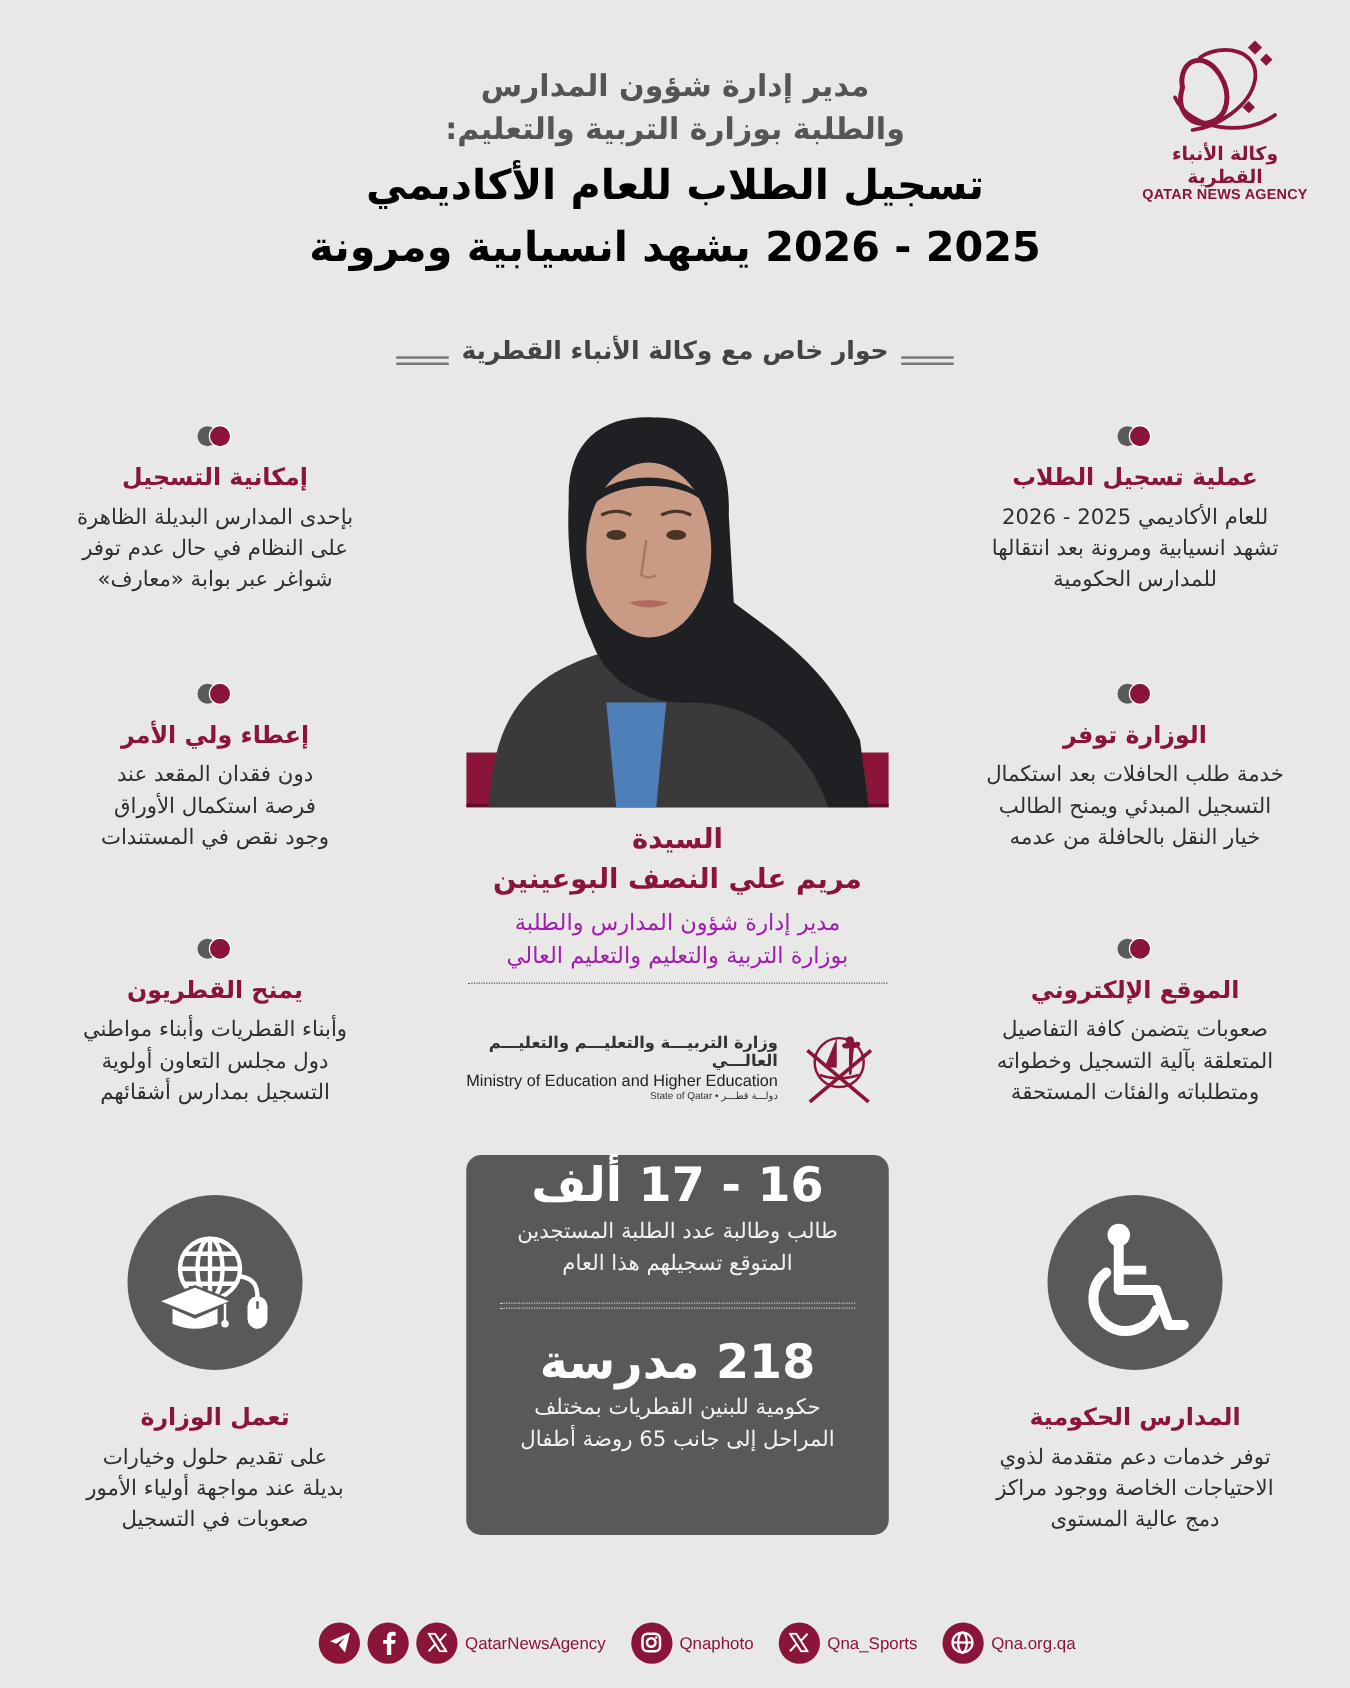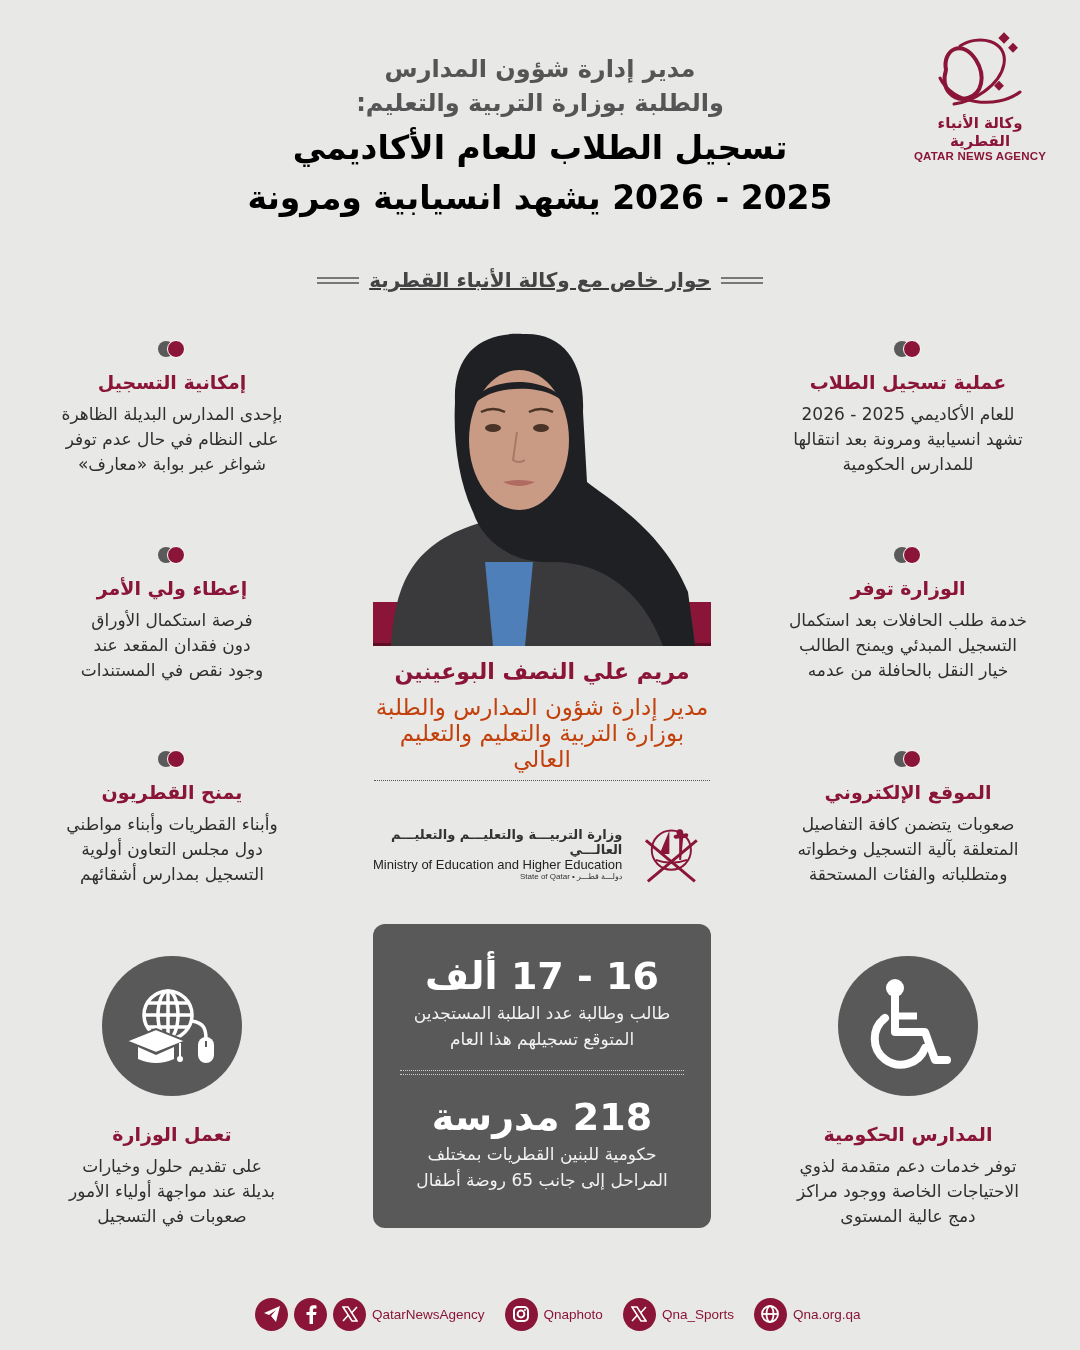--- a/index.html
+++ b/index.html
@@ -18,42 +18,42 @@
   .logo { left: 905px; top: 30px; width: 150px; height: 130px; direction: ltr; text-align: center; }
   .logo svg { display: block; margin: 0 auto; }
   .logo-ar { font-size: 15px; font-weight: bold; color: #8a1538; direction: rtl; margin-top: 2px; }
   .logo-en { font-size: 11.5px; font-weight: bold; color: #8a1538; letter-spacing: 0.2px; font-family: "Liberation Sans", sans-serif; }
 
   
   .header { left: 230px; top: 52px; width: 620px; text-align: center; }
   .subtitle { font-size: 24px; font-weight: bold; color: #555555; line-height: 34px; }
   .title { font-size: 33px; font-weight: bold; color: #000000; line-height: 44px; margin-top: 6px; }
 
-  .interview { left: 300px; top: 268px; width: 480px; display: flex; align-items: center; justify-content: center; gap: 10px; text-decoration: underline; }
+  .interview { left: 300px; top: 268px; width: 480px; display: flex; align-items: flex-end; justify-content: center; gap: 10px; }
   .interview-text { font-size: 20px; font-weight: bold; color: #444; white-space: nowrap; }
   .dbl-line { width: 42px; height: 7px; border-top: 2px solid #777; border-bottom: 2px solid #777; }
 
   
   .feature { width: 300px; text-align: center; }
   .feature .dots { width: 28px; height: 18px; margin: 0 auto 10px; position: relative; direction: ltr; }
   .feature .dots .g { position: absolute; left: 0; top: 1px; width: 16px; height: 16px; border-radius: 50%; background: #5a5a5a; }
   .feature .dots .r { position: absolute; left: 9px; top: 0; width: 18px; height: 18px; border-radius: 50%; background: #8a1538; border: 1.5px solid #ffffff; }
   .feature h3 { font-size: 19px; font-weight: bold; color: #8a1538; line-height: 28px; margin-bottom: 6px; }
   .feature p { font-size: 17px; color: #2f2f2f; line-height: 25px; }
 
   
   .photo-wrap { left: 373px; top: 332px; width: 338px; height: 314px; overflow: hidden; }
   .photo-band { position: absolute; left: 0; right: 0; bottom: 0; height: 44px; background: #8a1538; }
   .photo-band::after { content: ""; position: absolute; left: 0; right: 0; bottom: 0; height: 3px; background: #5f0c25; }
 
   
   .person { left: 373px; top: 656px; width: 338px; text-align: center; }
   .person .hon { font-size: 22px; font-weight: bold; color: #8a1538; line-height: 32px; }
   .person .name { font-size: 22px; font-weight: bold; color: #8a1538; line-height: 32px; }
-  .person .role { font-size: 23px; color: #c2410c; line-height: 26px; margin-top: 6px; }
+  .person .role { font-size: 18px; color: #a21caf; line-height: 26px; margin-top: 6px; }
   .person .sep { margin: 8px auto 0; width: 336px; border-top: 1px dotted #555; }
 
   
   .ministry { left: 373px; top: 818px; width: 330px; height: 72px; direction: ltr; display: flex; align-items: center; gap: 18px; }
   .ministry-text { flex: 1; text-align: right; }
   .ministry-ar { font-size: 13px; font-weight: bold; color: #333; direction: rtl; }
   .ministry-en { font-size: 13px; color: #222; font-family: "Liberation Sans", sans-serif; white-space: nowrap; }
   .ministry-state { font-size: 8px; color: #333; font-family: "Liberation Sans", sans-serif; }
 
   
@@ -141,22 +141,22 @@
   <p>بإحدى المدارس البديلة الظاهرة</p>
   <p>على النظام في حال عدم توفر</p>
   <p>شواغر عبر بوابة «معارف»</p>
 </div>
 <div class="abs feature" style="left:22px; top:546px;">
   <div class="dots">
       <span class="g"></span>
       <span class="r"></span>
     </div>
   <h3>إعطاء ولي الأمر</h3>
+  <p>دون فقدان المقعد عند</p>
   <p>فرصة استكمال الأوراق</p>
-  <p>دون فقدان المقعد عند</p>
   <p>وجود نقص في المستندات</p>
 </div>
 <div class="abs feature" style="left:22px; top:750px;">
   <div class="dots">
       <span class="g"></span>
       <span class="r"></span>
     </div>
   <h3>يمنح القطريون</h3>
   <p>وأبناء القطريات وأبناء مواطني</p>
   <p>دول مجلس التعاون أولوية</p>
@@ -180,20 +180,21 @@
     <ellipse cx="168" cy="96" rx="8" ry="4" fill="#4a3428"></ellipse>
     <path d="M108 80 Q 120 74 132 80" stroke="#4a3428" stroke-width="2.5" fill="none"></path>
     <path d="M156 80 Q 168 74 180 80" stroke="#4a3428" stroke-width="2.5" fill="none"></path>
 
     <path d="M144 100 L 140 128 Q 146 132 152 128" stroke="#a77a66" stroke-width="2" fill="none"></path>
     <path d="M130 150 Q 146 158 162 150 Q 146 146 130 150 Z" fill="#b06a60"></path>
   </svg>
 </div>
 
 <div class="abs person">
+  <div class="hon">السيدة</div>
   <div class="name">مريم علي النصف البوعينين</div>
   <div class="role">مدير إدارة شؤون المدارس والطلبة</div>
   <div class="role" style="margin-top:0">بوزارة التربية والتعليم والتعليم العالي</div>
   <div class="sep"></div>
 </div>
 
 <div class="abs ministry">
   <div class="ministry-text">
     <div class="ministry-ar">وزارة التربيـــة والتعليـــم والتعليـــم العالـــي</div>
     <div class="ministry-en">Ministry of Education and Higher Education</div>
@@ -203,21 +204,21 @@
     <circle cx="32" cy="30" r="20" fill="none" stroke="#8a1538" stroke-width="2"></circle>
     <path d="M20 34 L 30 10 L 30 34 Z" fill="#8a1538"></path>
     <path d="M38 14 C 34 8, 46 6, 44 14 C 50 10, 52 18, 44 18 L 42 40 L 40 40 L 40 18 C 34 20, 32 14, 38 14 Z" fill="#8a1538"></path>
     <path d="M16 40 Q 32 46 48 40" stroke="#8a1538" stroke-width="2" fill="none"></path>
     <path d="M6 20 L 56 62" stroke="#8a1538" stroke-width="3"></path>
     <path d="M58 20 L 8 62" stroke="#8a1538" stroke-width="3"></path>
   </svg>
 </div>
 
 <div class="abs stats">
-  <div style="padding-top:28px;">
+  <div style="">
     <div class="stat-big">16 - 17 ألف</div>
     <div class="stat-desc">طالب وطالبة عدد الطلبة المستجدين</div>
     <div class="stat-desc">المتوقع تسجيلهم هذا العام</div>
   </div>
   <div class="stat-sep"></div>
   <div>
     <div class="stat-big">218 مدرسة</div>
     <div class="stat-desc">حكومية للبنين القطريات بمختلف</div>
     <div class="stat-desc">المراحل إلى جانب 65 روضة أطفال</div>
   </div>

